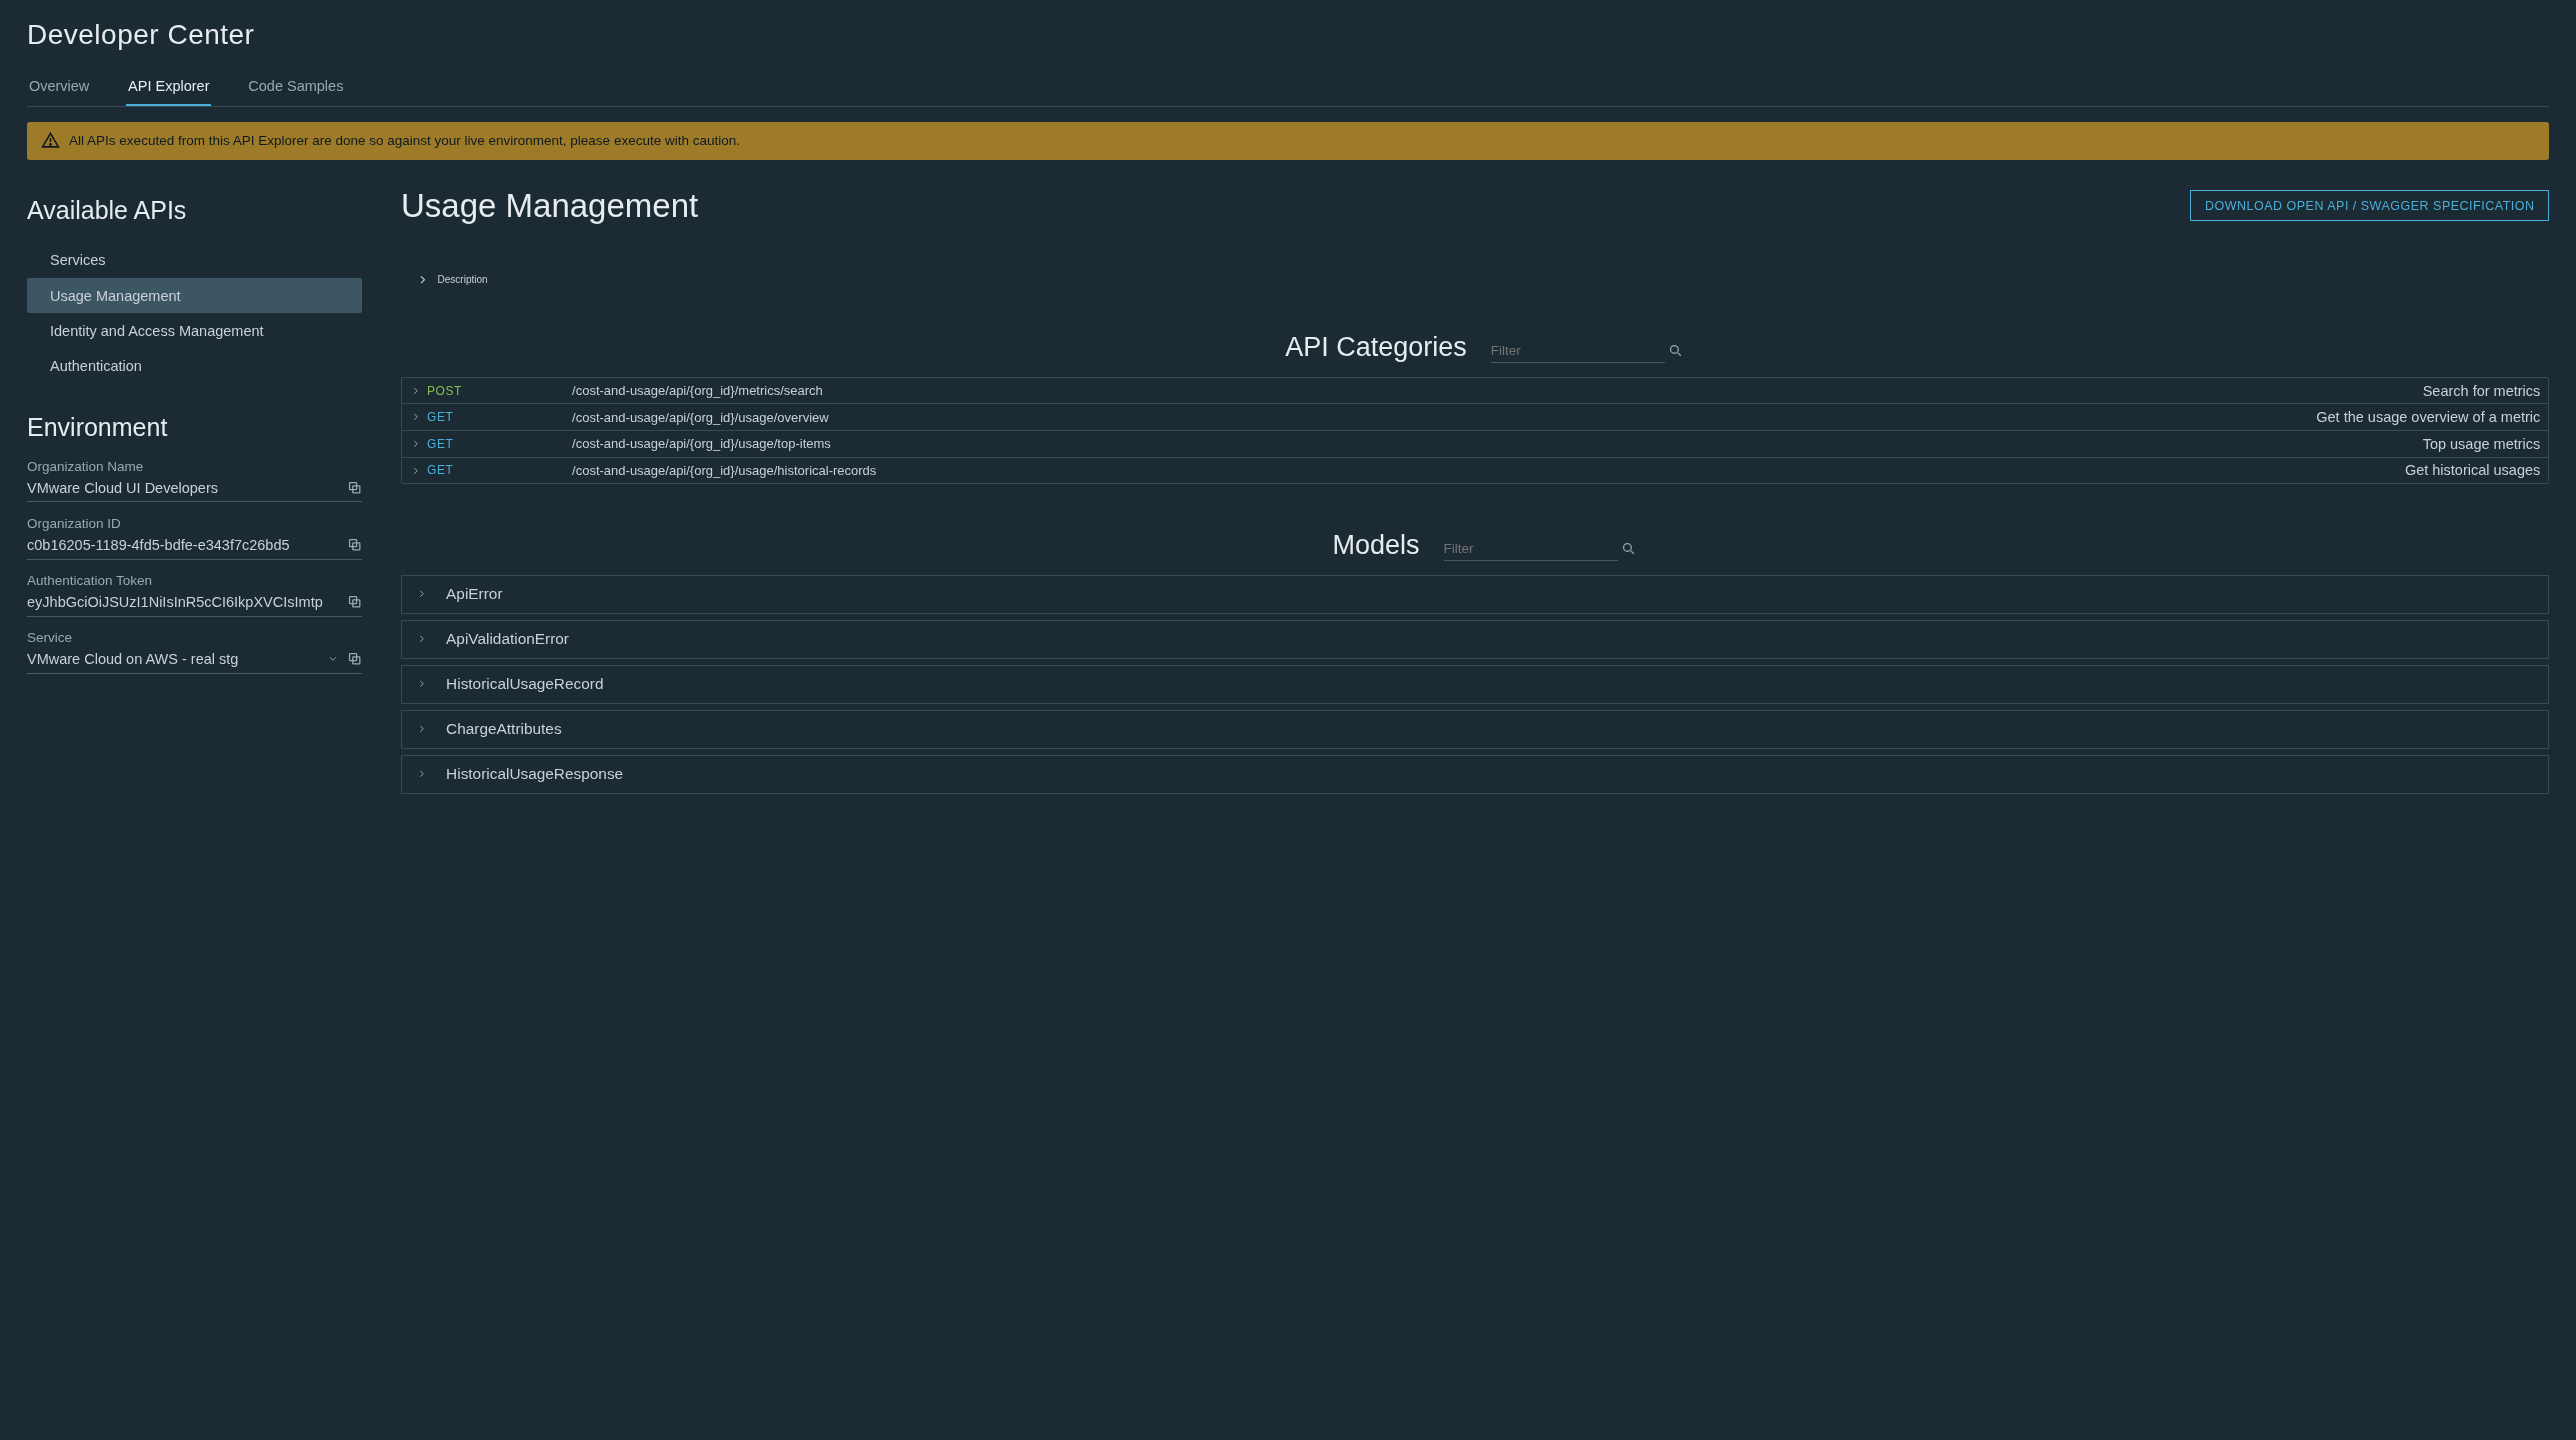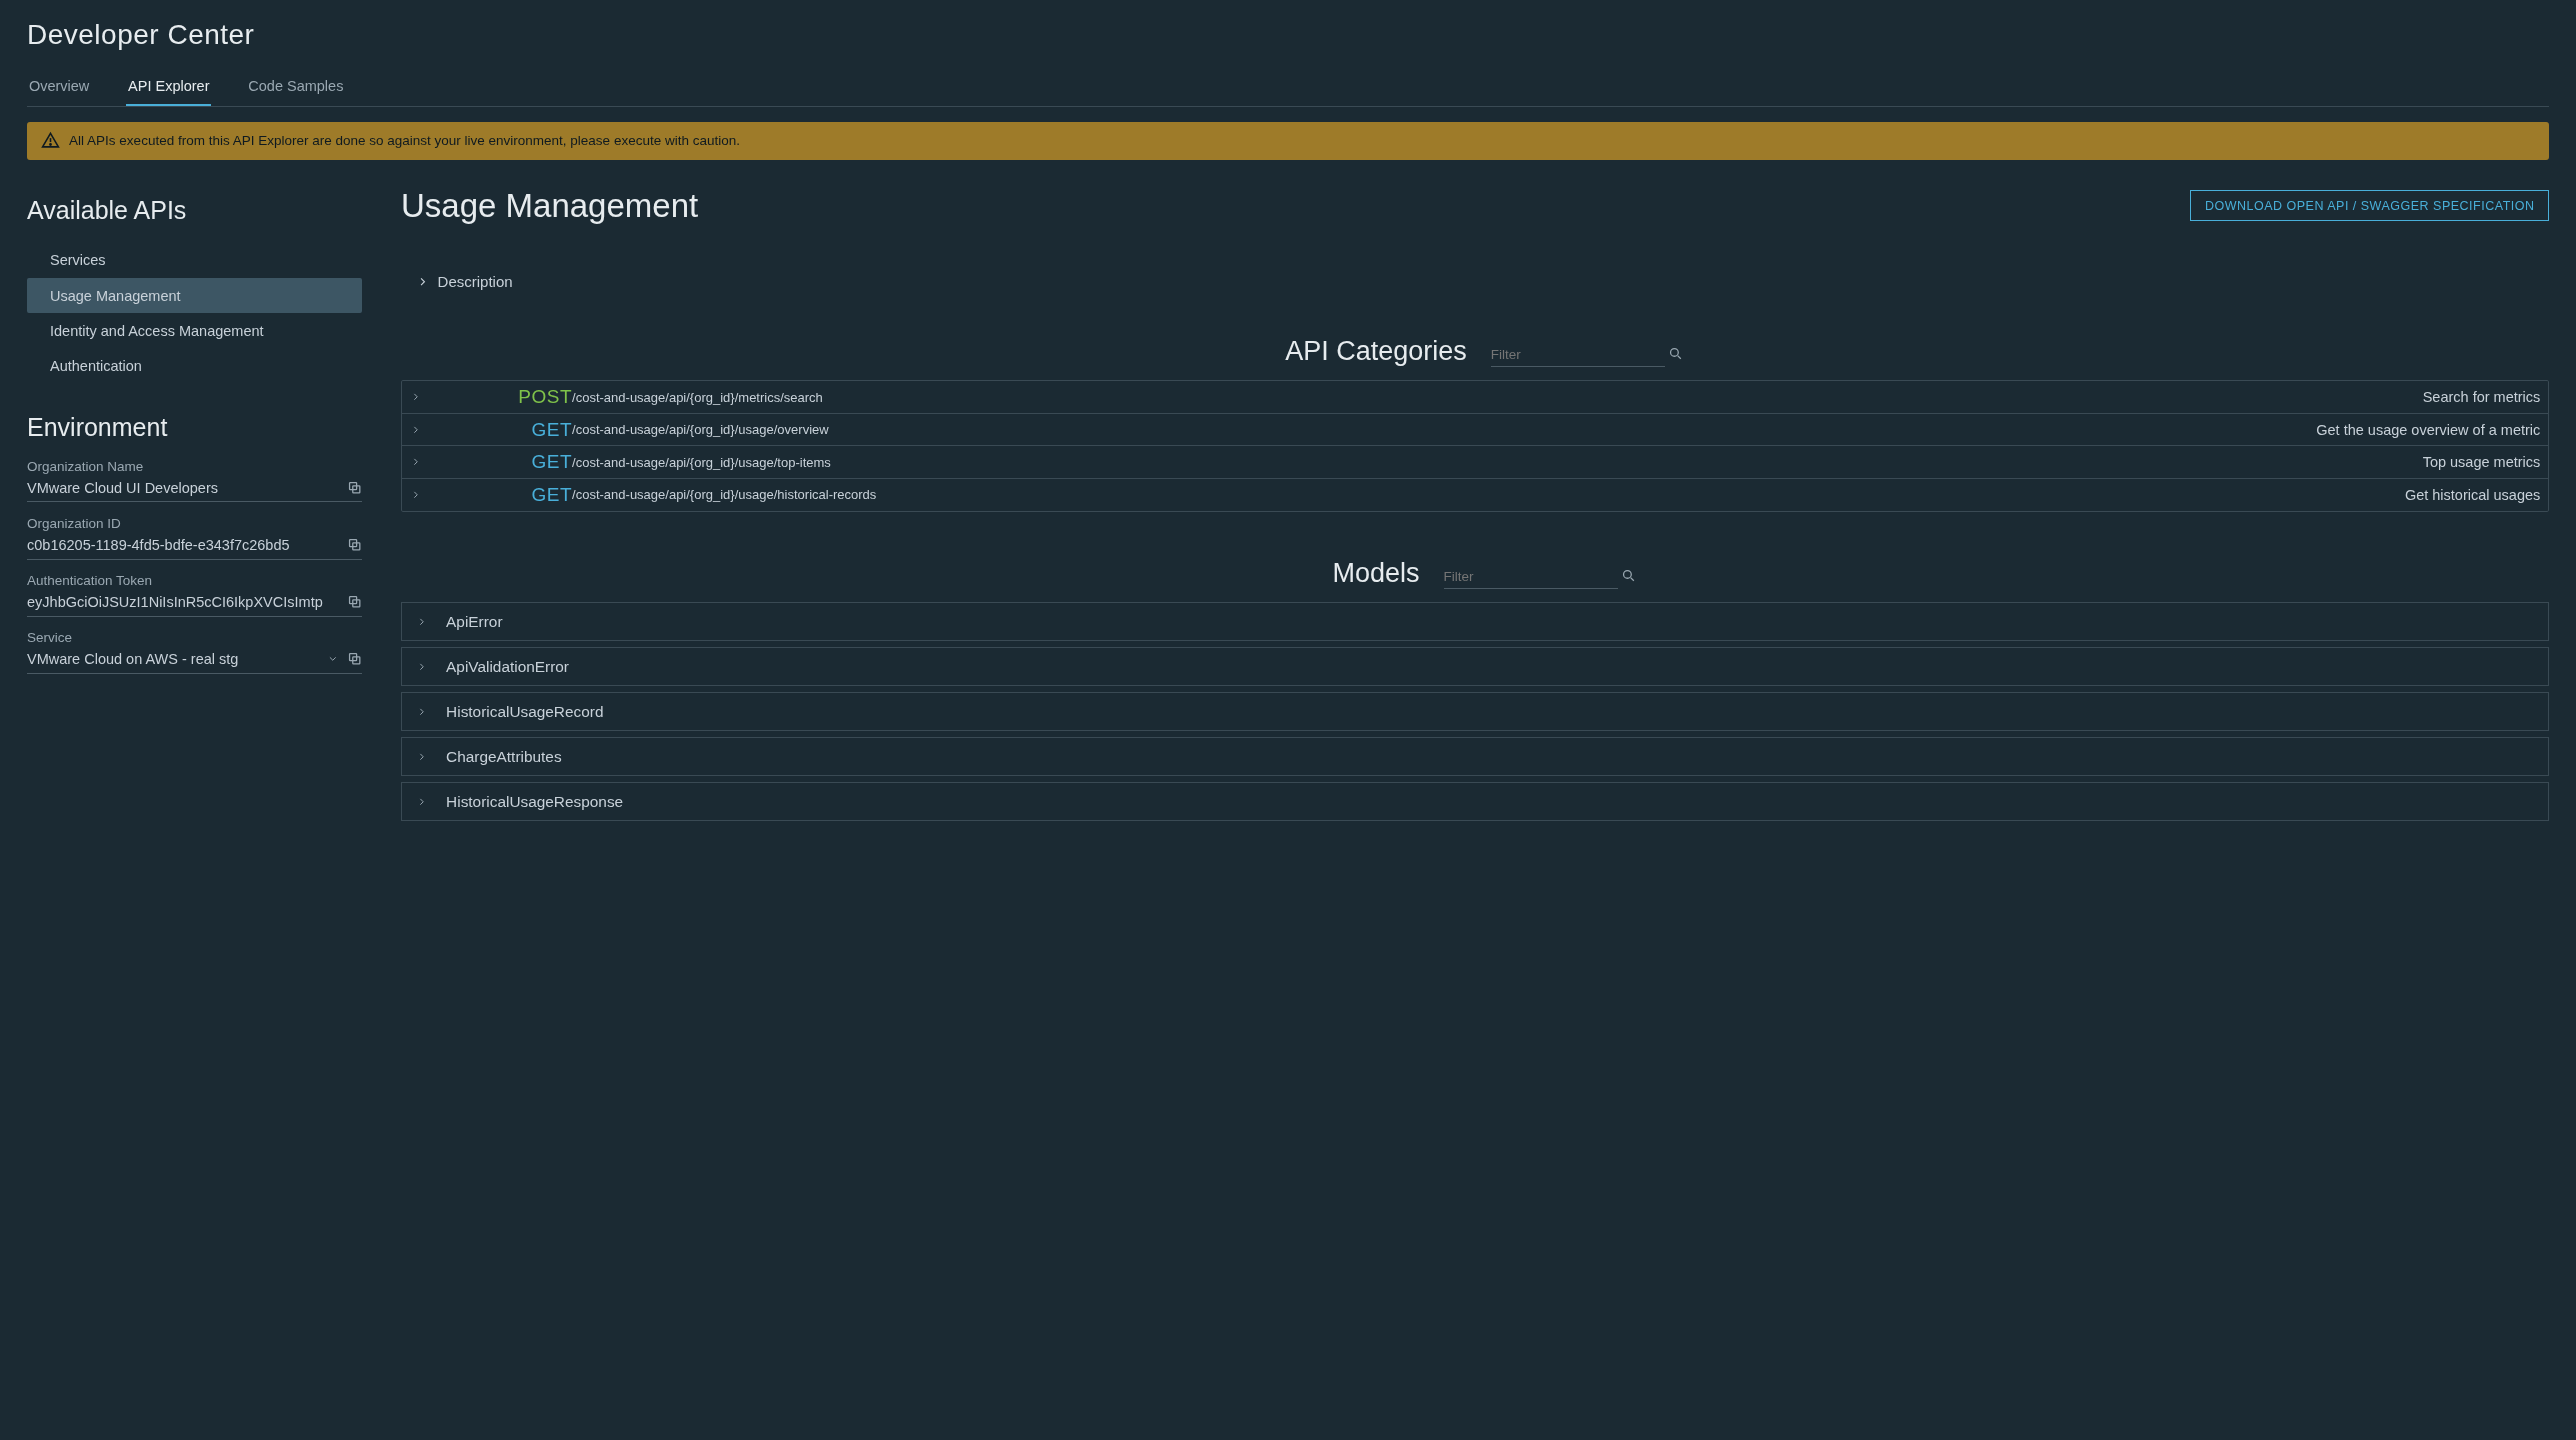--- a/index.html
+++ b/index.html
@@ -20,30 +20,30 @@
 .api-item { padding:9.6px 23px; color:#c8d1d9; cursor:pointer; border-radius:1.9px; font-size:14.5px; }
 .api-item.selected { background:#3d5664; }
 .env-label { font-size:13.5px; color:#9aa8b2; margin:13.5px 0 5.8px 0; }
 .env-field { display:flex; align-items:center; gap:7.7px; border-bottom:1px solid #4a5a64; padding-bottom:5.8px; margin-bottom:5.8px; }
 .env-field input, .env-field .ipt { flex:1; background:transparent; border:none; color:#c8d1d9; font-size:14.5px; outline:none; white-space:nowrap; overflow:hidden; text-overflow:ellipsis; min-width:0; }
 .env-field .ipt.sel { display:flex; align-items:center; justify-content:space-between; }
 .copy-icon, .caret-icon { cursor:pointer; color:#9aa8b2; flex-shrink:0; }
 .main-header { display:flex; justify-content:space-between; align-items:center; margin-bottom:48px; }
 .main-title { font-size:33px; font-weight:300; color:#e7ecef; }
 .dl-btn { border:1px solid #49afd9; color:#49afd9; background:transparent; padding:7.7px 13.5px; font-size:12.5px; letter-spacing:0.5px; cursor:pointer; }
-.desc-row { display:flex; align-items:center; gap:7.7px; margin:0 0 46px 15.4px; font-size:15px; color:#c8d1d9; cursor:pointer; }
+.desc-row { display:flex; align-items:center; gap:7.7px; margin:0 0 46px 15.4px; font-size:10px; color:#c8d1d9; cursor:pointer; }
 .sub-header { display:flex; justify-content:center; align-items:flex-end; margin-bottom:13.5px;gap:24px; }
 .sub-title { font-size:27px; font-weight:300; color:#e7ecef; }
 .filter-box { display:flex; align-items:center; border-bottom:1px solid #4a5a64; width:174px; padding-bottom:3.9px; }
 .filter-box input { flex:1; background:transparent; border:none; color:#c8d1d9; font-size:13.5px; outline:none; }
 .endpoint-table { border:1px solid #3a4a54; border-radius:1.9px; margin-bottom:46px; }
 .endpoint-row { display:flex; align-items:center; border-bottom:1px solid #3a4a54; padding:4.8px 7.7px; }
 .endpoint-row:last-child { border-bottom:none; }
 .endpoint-row .chev { width:17.4px; color:#9aa8b2; cursor:pointer; }
-.method { width:145px; font-size:19px; letter-spacing:0.5px;text-align:right; }
+.method { width:145px; font-size:12px; letter-spacing:0.5px; }
 .method.post { color:#7fc24a; }
 .method.get { color:#49afd9; }
 .path { flex:1; font-size:13px; color:#c8d1d9; }
 .summary { font-size:14.5px; color:#c8d1d9; text-align:right; }
 .models-list { }
 .model-row { display:flex; align-items:center; gap:19px; border:1px solid #3a4a54; padding:9.6px 13.5px; margin-bottom:5.8px; font-size:15.4px; cursor:pointer; }
 .model-row .chev { color:#9aa8b2; }
 svg { display:block; }
 </style>
 </head>

